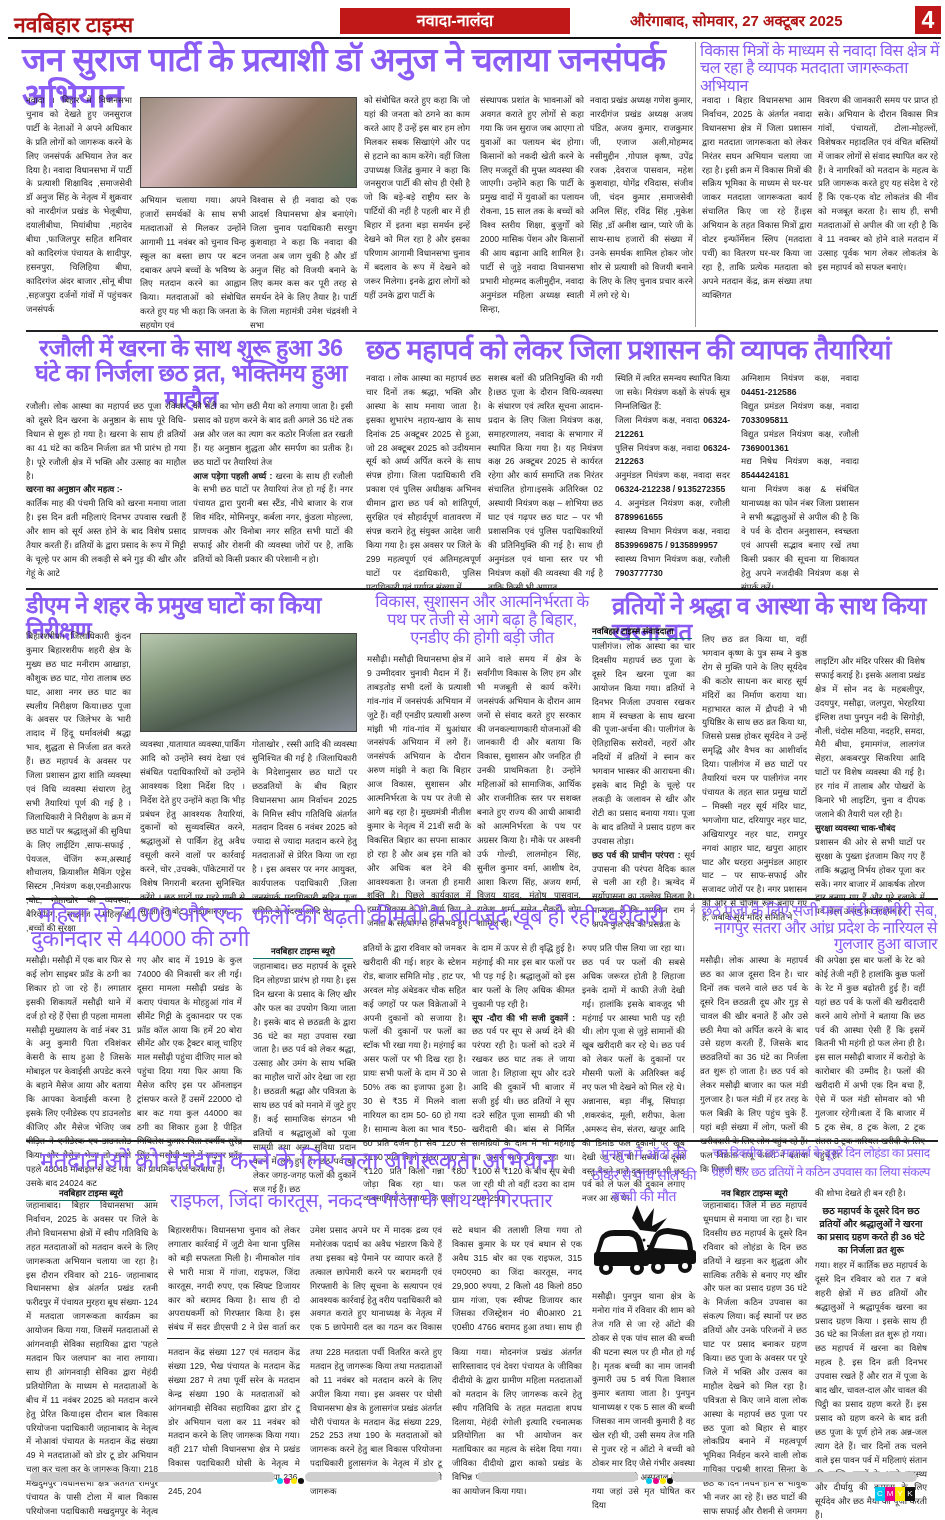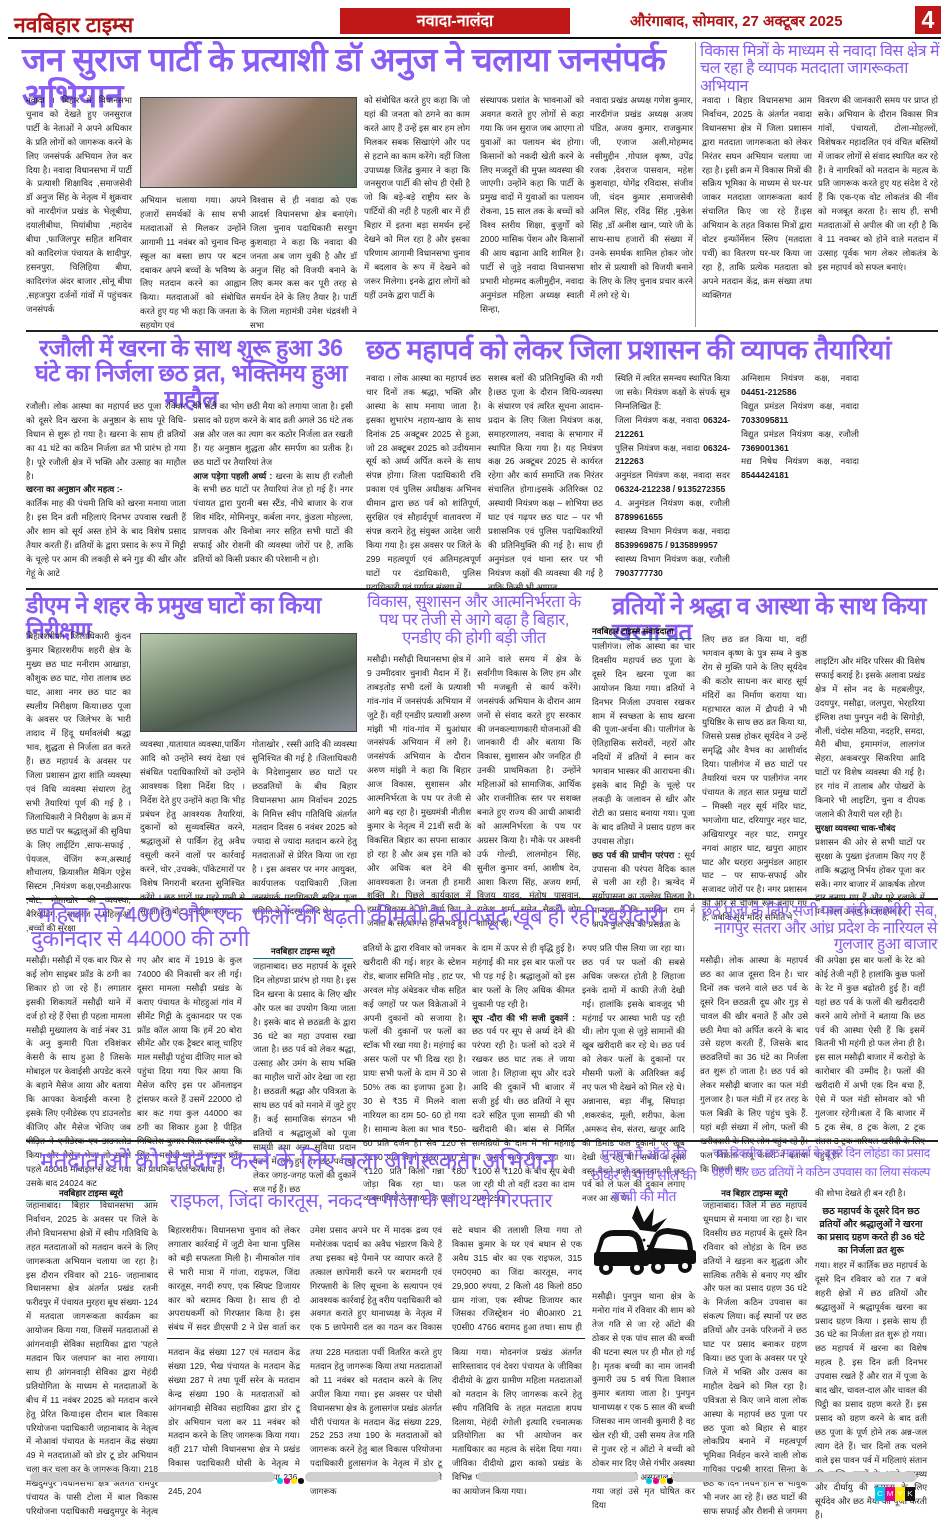--- a/index.html
+++ b/index.html
@@ -68,30 +68,31 @@
   <div><span>अनुमंडल नियंत्रण कक्ष, नवादा सदर</span> <b>06324-212238 / 9135272355</b></div>
   <div><span>4. अनुमंडल नियंत्रण कक्ष, रजौली</span> <b>8789961655</b></div>
   <div><span>स्वास्थ्य विभाग नियंत्रण कक्ष, नवादा</span> <b>8539969875 / 9135899957</b></div>
   <div><span>स्वास्थ्य विभाग नियंत्रण कक्ष, रजौली</span> <b>7903777730</b></div>
 </div>
 <div class="col body" style="left:741px;top:372px;width:118px">
   <div><span>अग्निशाम नियंत्रण कक्ष, नवादा</span> <b>04451-212586</b></div>
   <div><span>विद्युत प्रमंडल नियंत्रण कक्ष, नवादा</span> <b>7033095811</b></div>
   <div><span>विद्युत प्रमंडल नियंत्रण कक्ष, रजौली</span> <b>7369001361</b></div>
   <div><span>मद्य निषेध नियंत्रण कक्ष, नवादा</span> <b>8544424181</b></div>
+  <span>थाना नियंत्रण कक्ष &amp; संबंधित थानाध्यक्ष का फोन नंबर जिला प्रशासन ने सभी श्रद्धालुओं से अपील की है कि वे पर्व के दौरान अनुशासन, स्वच्छता एवं आपसी सद्भाव बनाए रखें तथा किसी प्रकार की सूचना या शिकायत हेतु अपने नजदीकी नियंत्रण कक्ष से संपर्क करें।</span>
 </div>
 
 <div class="hline" style="left:26px;top:588px;width:912px"></div>
 <div class="abs hl" style="left:26px;top:593px;width:335px;font-size:23px">डीएम ने शहर के प्रमुख घाटों का किया निरीक्षण</div>
 <div class="col body" style="left:26px;top:630px;width:105px">बिहारशरीफ। जिलाधिकारी कुंदन कुमार बिहारशरीफ शहरी क्षेत्र के मुख्य छठ घाट मनीराम आखाड़ा, कौशुक छठ घाट, गोरा तालाब छठ घाट, आशा नगर छठ घाट का स्थलीय निरीक्षण किया।छठ पूजा के अवसर पर जिलेभर के भारी तादाद में हिंदू धर्मावलंबी श्रद्धा भाव, शुद्धता से निर्जला व्रत करते हैं। छठ महापर्व के अवसर पर जिला प्रशासन द्वारा शांति व्यवस्था एवं विधि व्यवस्था संधारण हेतु सभी तैयारियां पूर्ण की गई है । जिलाधिकारी ने निरीक्षण के क्रम में छठ घाटों पर श्रद्धालुओं की सुविधा के लिए लाईटिंग ,साफ-सफाई , पेयजल, चेंजिंग रूम,अस्थाई शौचालय, क्रियाशील मैकिंग एड्रेस सिस्टम ,नियंत्रण कक्ष,एनडीआरफ ,बोट, गोताखोर की व्यवस्था, बैरिकेडिंग, साइनेज ,महिलाओं ,बच्चों की सुरक्षा</div>
 <div class="photo2" style="left:140px;top:633px;width:217px;height:99px"></div>
 <div class="col body" style="left:140px;top:738px;width:105px">व्यवस्था ,यातायात व्यवस्था,पार्किंग आदि को उन्होंने स्वयं देखा एवं संबंधित पदाधिकारियों को उन्होंने आवश्यक दिशा निर्देश दिए । निर्देश देते हुए उन्होंने कहा कि भीड़ प्रबंधन हेतु आवश्यक तैयारियां, दुकानों को सुव्यवस्थित करने, श्रद्धालुओं से पार्किंग हेतु अवैध वसूली करने वालों पर कार्रवाई करने, चोर ,उचक्के, पॉकेटमारों पर विशेष निगरानी बरतना सुनिश्चित करेंगे । छठ घाटों पर गहरे पानी से सुरक्षा हेतु बोट ,एनडीआरएफ,</div>
 <div class="col body" style="left:252px;top:738px;width:105px">गोताखोर , रस्सी आदि की व्यवस्था सुनिश्चित की गई है ।जिलाधिकारी के निदेशानुसार छठ घाटों पर छठव्रतियों के बीच बिहार विधानसभा आम निर्वाचन 2025 के निमित्त स्वीप गतिविधि अंतर्गत मतदान दिवस 6 नवंबर 2025 को ज्यादा से ज्यादा मतदान करने हेतु मतदाताओं से प्रेरित किया जा रहा है । इस अवसर पर नगर आयुक्त, कार्यपालक पदाधिकारी ,जिला जनसंपर्क पदाधिकारी सहित पूजा समिति के सदस्य आदि थे।</div>
 
-<div class="abs hl" style="left:363px;top:593px;width:222px;font-size:16.5px;font-weight:normal;text-align:center">विकास, सुशासन और आत्मनिर्भरता के पथ पर तेजी से आगे बढ़ा है बिहार, एनडीए की होगी बड़ी जीत</div>
+<div class="abs hl" style="left:371px;top:593px;width:222px;font-size:16.5px;font-weight:normal;text-align:center">विकास, सुशासन और आत्मनिर्भरता के पथ पर तेजी से आगे बढ़ा है बिहार, एनडीए की होगी बड़ी जीत</div>
 <div class="col body" style="left:367px;top:653px;width:104px">मसौढ़ी। मसौढ़ी विधानसभा क्षेत्र में 9 उम्मीदवार चुनावी मैदान में हैं। ताबड़तोड़ सभी दलों के प्रत्याशी गांव-गांव में जनसंपर्क अभियान में जुटे हैं। वहीं एनडीए प्रत्याशी अरुण मांझी भी गांव-गांव में धुआंधार जनसंपर्क अभियान में लगे हैं। जनसंपर्क अभियान के दौरान अरुण मांझी ने कहा कि बिहार आज विकास, सुशासन और आत्मनिर्भरता के पथ पर तेजी से आगे बढ़ रहा है। मुख्यमंत्री नीतीश कुमार के नेतृत्व में 21वीं सदी के विकसित बिहार का सपना साकार हो रहा है और अब इस गति को और अधिक बल देने की आवश्यकता है। जनता ही हमारी शक्ति है। पिछले कार्यकाल में हमने विकास के जो कार्य किए, वे जनता के सहयोग से ही संभव हुए।</div>
 <div class="col body" style="left:477px;top:653px;width:104px">आने वाले समय में क्षेत्र के सर्वांगीण विकास के लिए हम और भी मजबूती से कार्य करेंगे। जनसंपर्क अभियान के दौरान आम जनों से संवाद करते हुए सरकार की जनकल्याणकारी योजनाओं की जानकारी दी और बताया कि विकास, सुशासन और जनहित ही उनकी प्राथमिकता है। उन्होंने महिलाओं को सामाजिक, आर्थिक और राजनीतिक स्तर पर सशक्त बनाते हुए राज्य की आधी आबादी को आत्मनिर्भरता के पथ पर अग्रसर किया है। मौके पर अश्वनी उर्फ गोल्डी, लालमोहन सिंह, सुनील कुमार वर्मा, आशीष देव, आशा किरण सिंह, अजय शर्मा, विजय यादव, मंतोष पासवान, राकेश शर्मा समेत सैकड़ों लोग शामिल रहे।</div>
 
 <div class="abs hl" style="left:612px;top:593px;width:350px;font-size:24px">व्रतियों ने श्रद्धा व आस्था के साथ किया खरना व्रत</div>
 <div class="abs byline" style="left:592px;top:625px;width:100px;text-align:left">नवबिहार टाइम्स संवाददाता</div>
 <div class="col body" style="left:592px;top:640px;width:103px">
   <span>पालीगंज। लोक आस्था का चार दिवसीय महापर्व छठ पूजा के दूसरे दिन खरना पूजा का आयोजन किया गया। व्रतियों ने दिनभर निर्जला उपवास रखकर शाम में स्वच्छता के साथ खरना की पूजा-अर्चना की। पालीगंज के ऐतिहासिक सरोवरों, नहरों और नदियों में व्रतियों ने स्नान कर भगवान भास्कर की आराधना की। इसके बाद मिट्टी के चूल्हे पर लकड़ी के जलावन से खीर और रोटी का प्रसाद बनाया गया। पूजा के बाद व्रतियों ने प्रसाद ग्रहण कर उपवास तोड़ा।</span><br>
   <span class="sub">छठ पर्व की प्राचीन परंपरा :</span>
   <span>सूर्य उपासना की परंपरा वैदिक काल से चली आ रही है। ऋग्वेद में सूर्योपासना का उल्लेख मिलता है। मान्यता है कि भगवान राम ने अपने कुल देव की प्रसन्नता के</span>
 </div>

